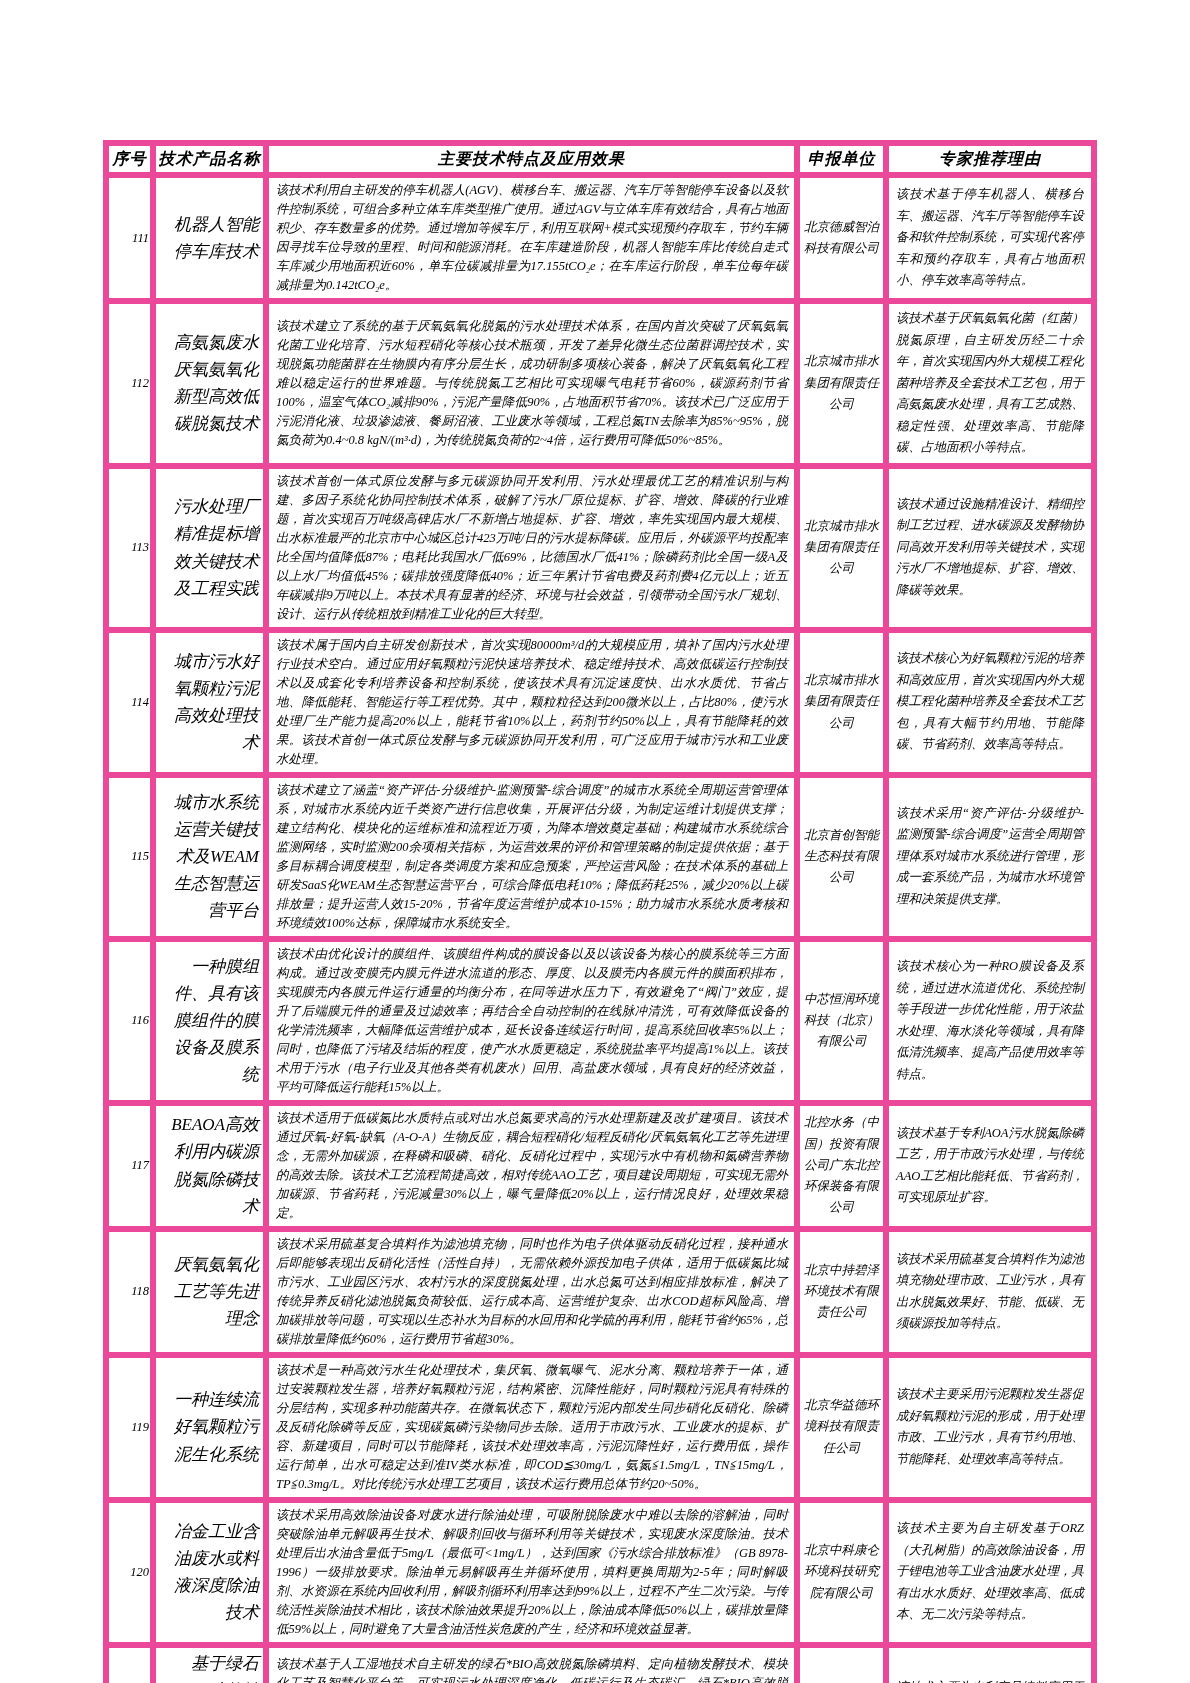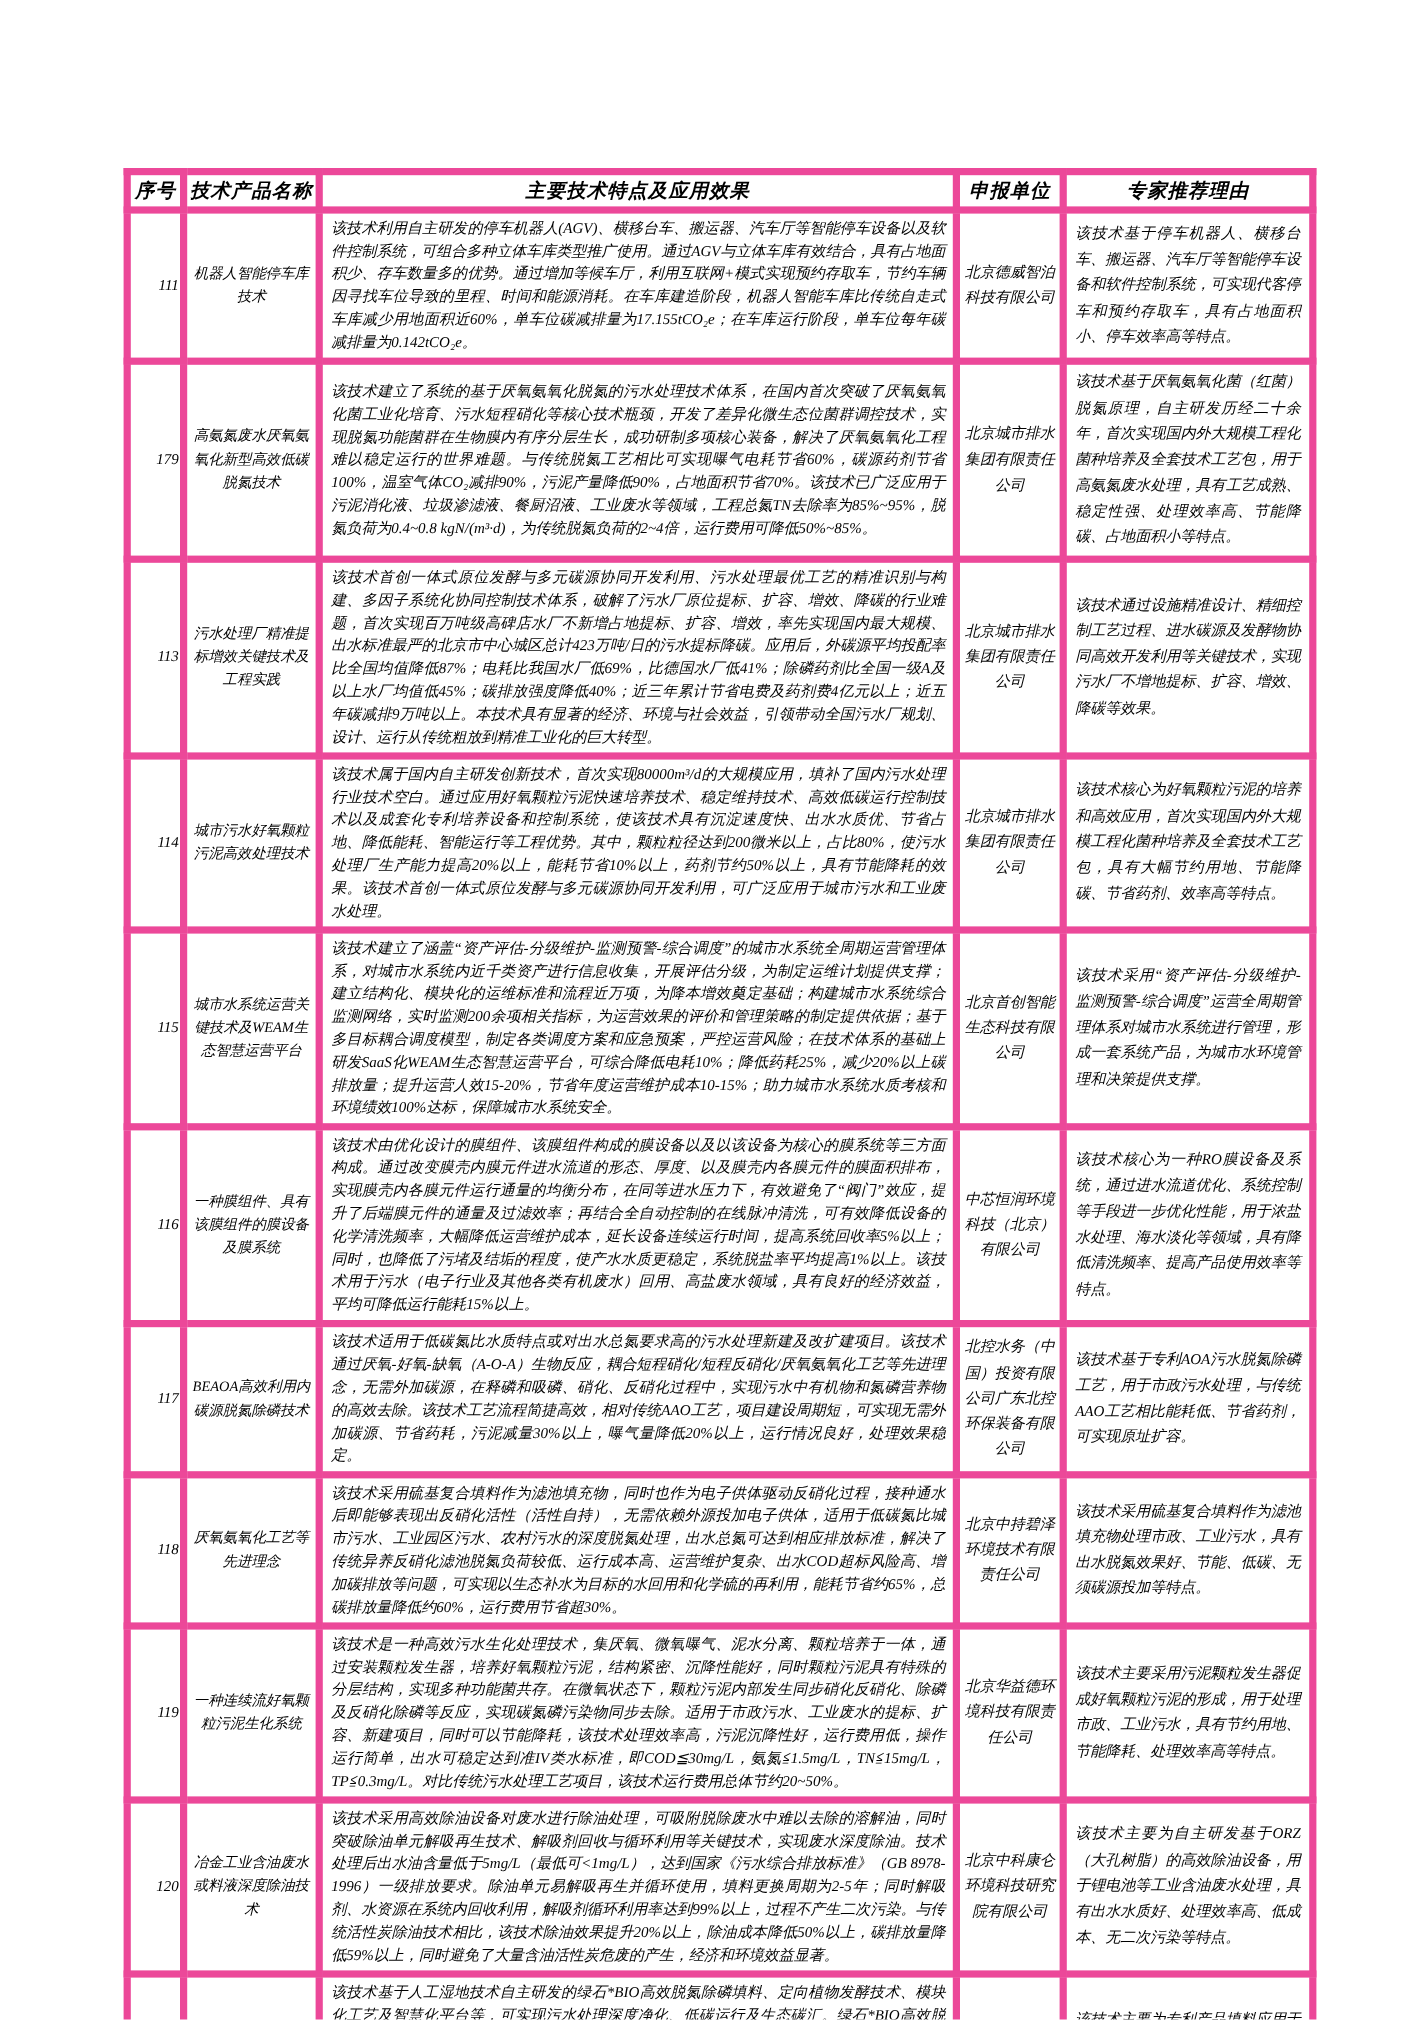--- a/index.html
+++ b/index.html
@@ -39,22 +39,22 @@
   col.w-no     { width: 47px;  }
   col.w-name   { width: 113px; }
   col.w-feat   { width: 531px; }
   col.w-app    { width: 89px;  }
   col.w-reason { width: 208px; }
   .c-no {
     font-size: 12.5px;
     text-align: right;
   }
   .c-name {
-    font-size: 12px;
-    text-align: center;
+    font-size: 17px;
+    text-align: right;
     padding: 2px 4px;
     line-height: 1.6;
   }
   .c-feat {
     font-size: 12.5px;
     text-align: justify;
     text-justify: inter-ideograph;
     padding: 3px 6px 3px 7px;
     line-height: 1.52;
   }
@@ -107,21 +107,21 @@
   </thead>
   <tbody>
     <tr>
       <td class="c-no">111</td>
       <td class="c-name">机器人智能停车库技术</td>
       <td class="c-feat">该技术利用自主研发的停车机器人(AGV)、横移台车、搬运器、汽车厅等智能停车设备以及软件控制系统，可组合多种立体车库类型推广使用。通过AGV与立体车库有效结合，具有占地面积少、存车数量多的优势。通过增加等候车厅，利用互联网+模式实现预约存取车，节约车辆因寻找车位导致的里程、时间和能源消耗。在车库建造阶段，机器人智能车库比传统自走式车库减少用地面积近60%，单车位碳减排量为17.155tCO₂e；在车库运行阶段，单车位每年碳减排量为0.142tCO₂e。</td>
       <td class="c-app">北京德威智泊科技有限公司</td>
       <td class="c-reason">该技术基于停车机器人、横移台车、搬运器、汽车厅等智能停车设备和软件控制系统，可实现代客停车和预约存取车，具有占地面积小、停车效率高等特点。</td>
     </tr>
     <tr>
-      <td class="c-no">179</td>
+      <td class="c-no">112</td>
       <td class="c-name">高氨氮废水厌氧氨氧化新型高效低碳脱氮技术</td>
       <td class="c-feat">该技术建立了系统的基于厌氧氨氧化脱氮的污水处理技术体系，在国内首次突破了厌氧氨氧化菌工业化培育、污水短程硝化等核心技术瓶颈，开发了差异化微生态位菌群调控技术，实现脱氮功能菌群在生物膜内有序分层生长，成功研制多项核心装备，解决了厌氧氨氧化工程难以稳定运行的世界难题。与传统脱氮工艺相比可实现曝气电耗节省60%，碳源药剂节省100%，温室气体CO₂减排90%，污泥产量降低90%，占地面积节省70%。该技术已广泛应用于污泥消化液、垃圾渗滤液、餐厨沼液、工业废水等领域，工程总氮TN去除率为85%~95%，脱氮负荷为0.4~0.8 kgN/(m³·d)，为传统脱氮负荷的2~4倍，运行费用可降低50%~85%。</td>
       <td class="c-app">北京城市排水集团有限责任公司</td>
       <td class="c-reason">该技术基于厌氧氨氧化菌（红菌）脱氮原理，自主研发历经二十余年，首次实现国内外大规模工程化菌种培养及全套技术工艺包，用于高氨氮废水处理，具有工艺成熟、稳定性强、处理效率高、节能降碳、占地面积小等特点。</td>
     </tr>
     <tr>
       <td class="c-no">113</td>
       <td class="c-name">污水处理厂精准提标增效关键技术及工程实践</td>
       <td class="c-feat">该技术首创一体式原位发酵与多元碳源协同开发利用、污水处理最优工艺的精准识别与构建、多因子系统化协同控制技术体系，破解了污水厂原位提标、扩容、增效、降碳的行业难题，首次实现百万吨级高碑店水厂不新增占地提标、扩容、增效，率先实现国内最大规模、出水标准最严的北京市中心城区总计423万吨/日的污水提标降碳。应用后，外碳源平均投配率比全国均值降低87%；电耗比我国水厂低69%，比德国水厂低41%；除磷药剂比全国一级A及以上水厂均值低45%；碳排放强度降低40%；近三年累计节省电费及药剂费4亿元以上；近五年碳减排9万吨以上。本技术具有显著的经济、环境与社会效益，引领带动全国污水厂规划、设计、运行从传统粗放到精准工业化的巨大转型。</td>
       <td class="c-app">北京城市排水集团有限责任公司</td>

